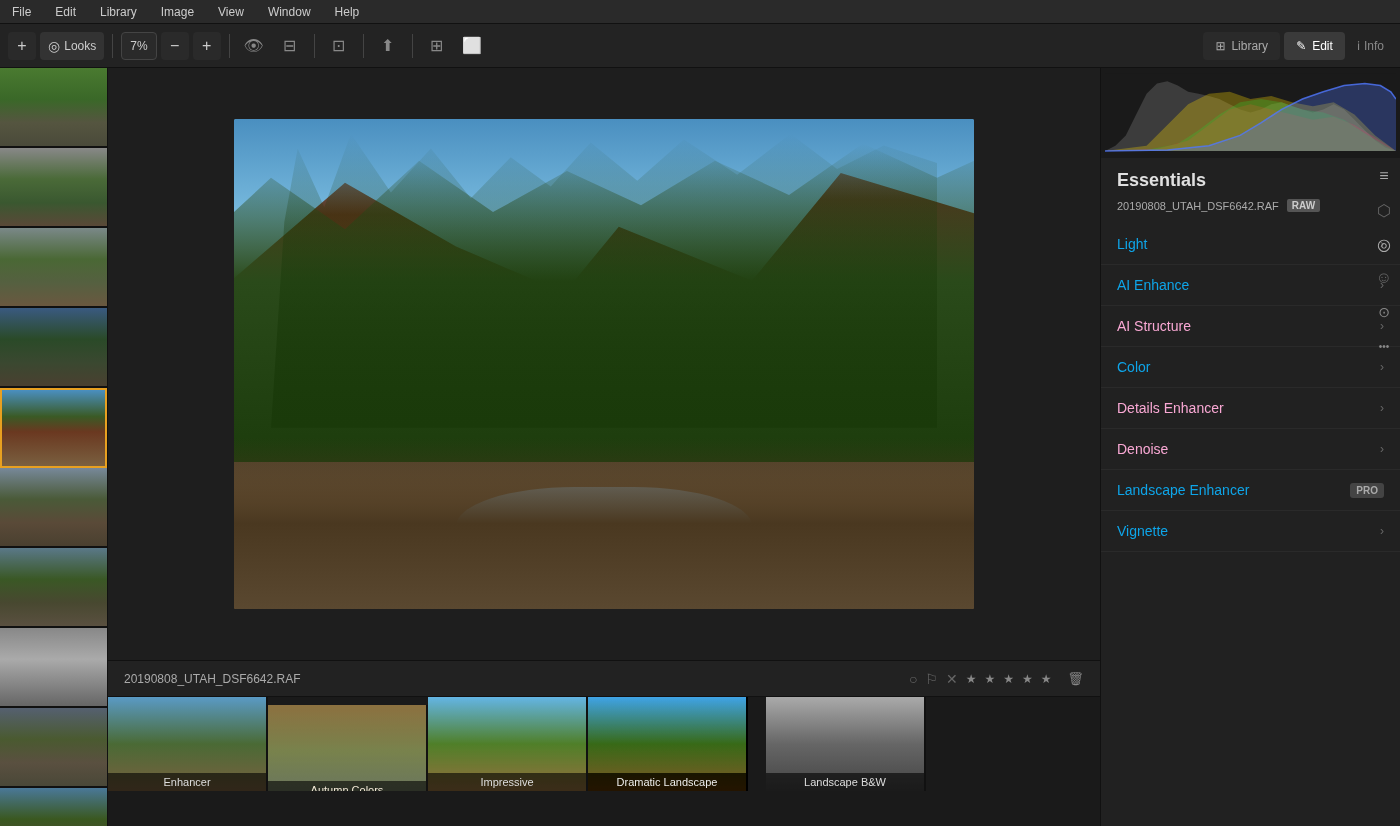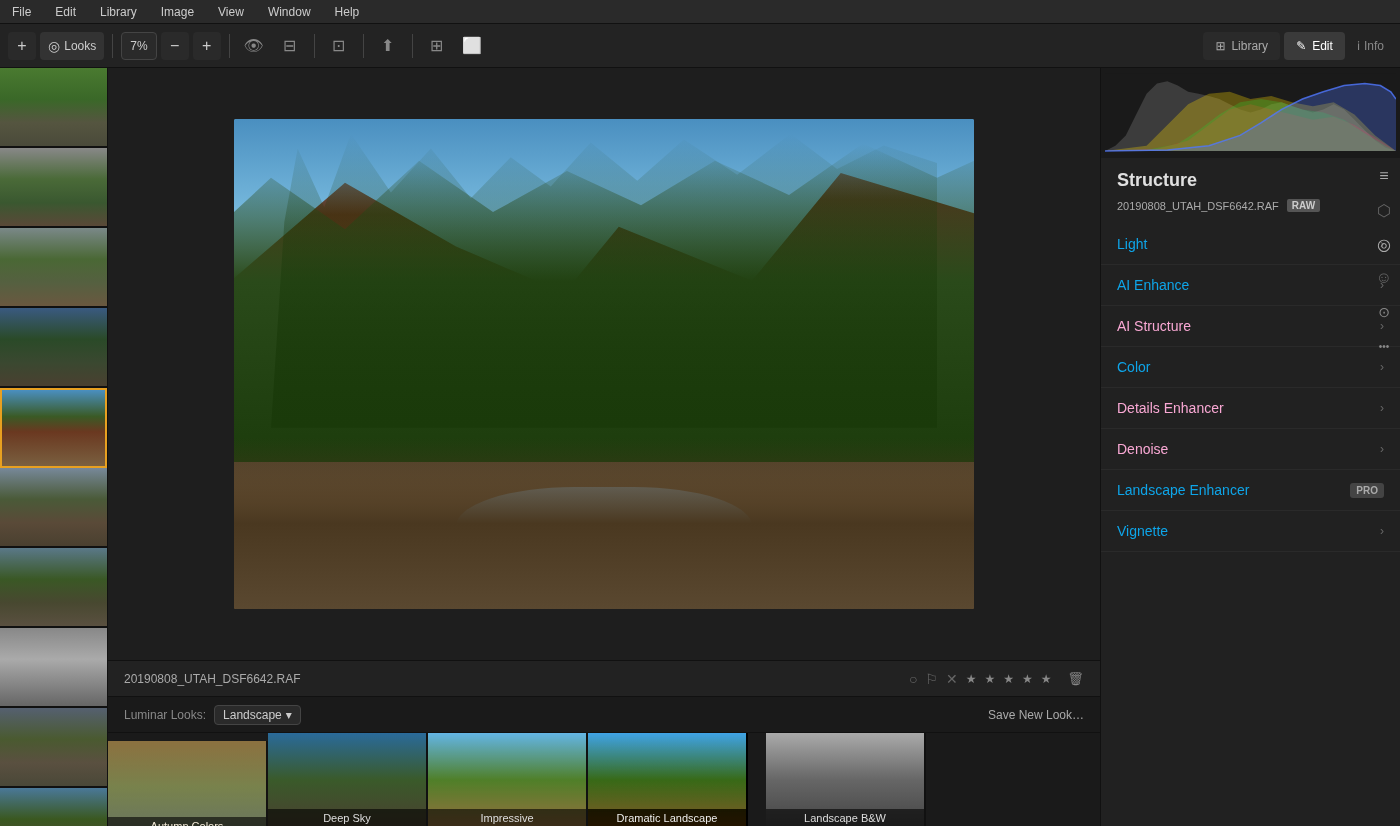--- a/index.html
+++ b/index.html
@@ -487,34 +487,26 @@
         <span class="star">★</span>
         <span class="star">★</span>
         <span class="star">★</span>
         <span class="star">★</span>
         <span class="star">★</span>
         <span class="delete-btn">🗑</span>
       </div>
     </div>
 
     <div id="looks-strip">
-      <div id="looks-header">
-        <span class="looks-label">Luminar Looks:</span>
-        <div class="looks-dropdown">
-          <span>Landscape</span>
-          <span>▾</span>
+      <div id="looks-thumbnails">
+        <div class="look-thumb look-thumb-1">
+          <span class="look-name">Enhancer</span>
         </div>
-        <button class="save-look-btn">Save New Look…</button>
-      </div>
-      <div id="looks-thumbnails">
         <div class="look-thumb look-thumb-2">
           <span class="look-name">Autumn Colors</span>
-        </div>
-        <div class="look-thumb look-thumb-3">
-          <span class="look-name">Deep Sky</span>
         </div>
         <div class="look-thumb look-thumb-5">
           <span class="look-name">Impressive</span>
         </div>
         <div class="look-thumb look-thumb-4">
           <span class="look-name">Dramatic Landscape</span>
         </div>
         <div class="look-thumb look-thumb-6">
           <span class="look-name">Landscape B&amp;W</span>
         </div>
@@ -545,21 +537,21 @@
     <div style="position:absolute;right:0;top:90px;display:flex;flex-direction:column;gap:6px;padding:4px 2px;z-index:10;">
       <button class="right-tab-icon" style="color:#aaa;">≡</button>
       <button class="right-tab-icon">⬡</button>
       <button class="right-tab-icon active" style="color:#aaa;">◎</button>
       <button class="right-tab-icon">☺</button>
       <button class="right-tab-icon" style="color:#888;font-size:14px;">⊙</button>
       <button class="right-tab-icon" style="font-size:10px;color:#888;">•••</button>
     </div>
 
     <div id="essentials-panel">
-      <div class="panel-title">Structure</div>
+      <div class="panel-title">Essentials</div>
       <div class="file-name-row">
         <span class="file-name">20190808_UTAH_DSF6642.RAF</span>
         <span class="raw-badge">RAW</span>
       </div>
 
       <div class="panel-section">
         <span class="section-label">Light</span>
         <span class="section-arrow">›</span>
       </div>
 

